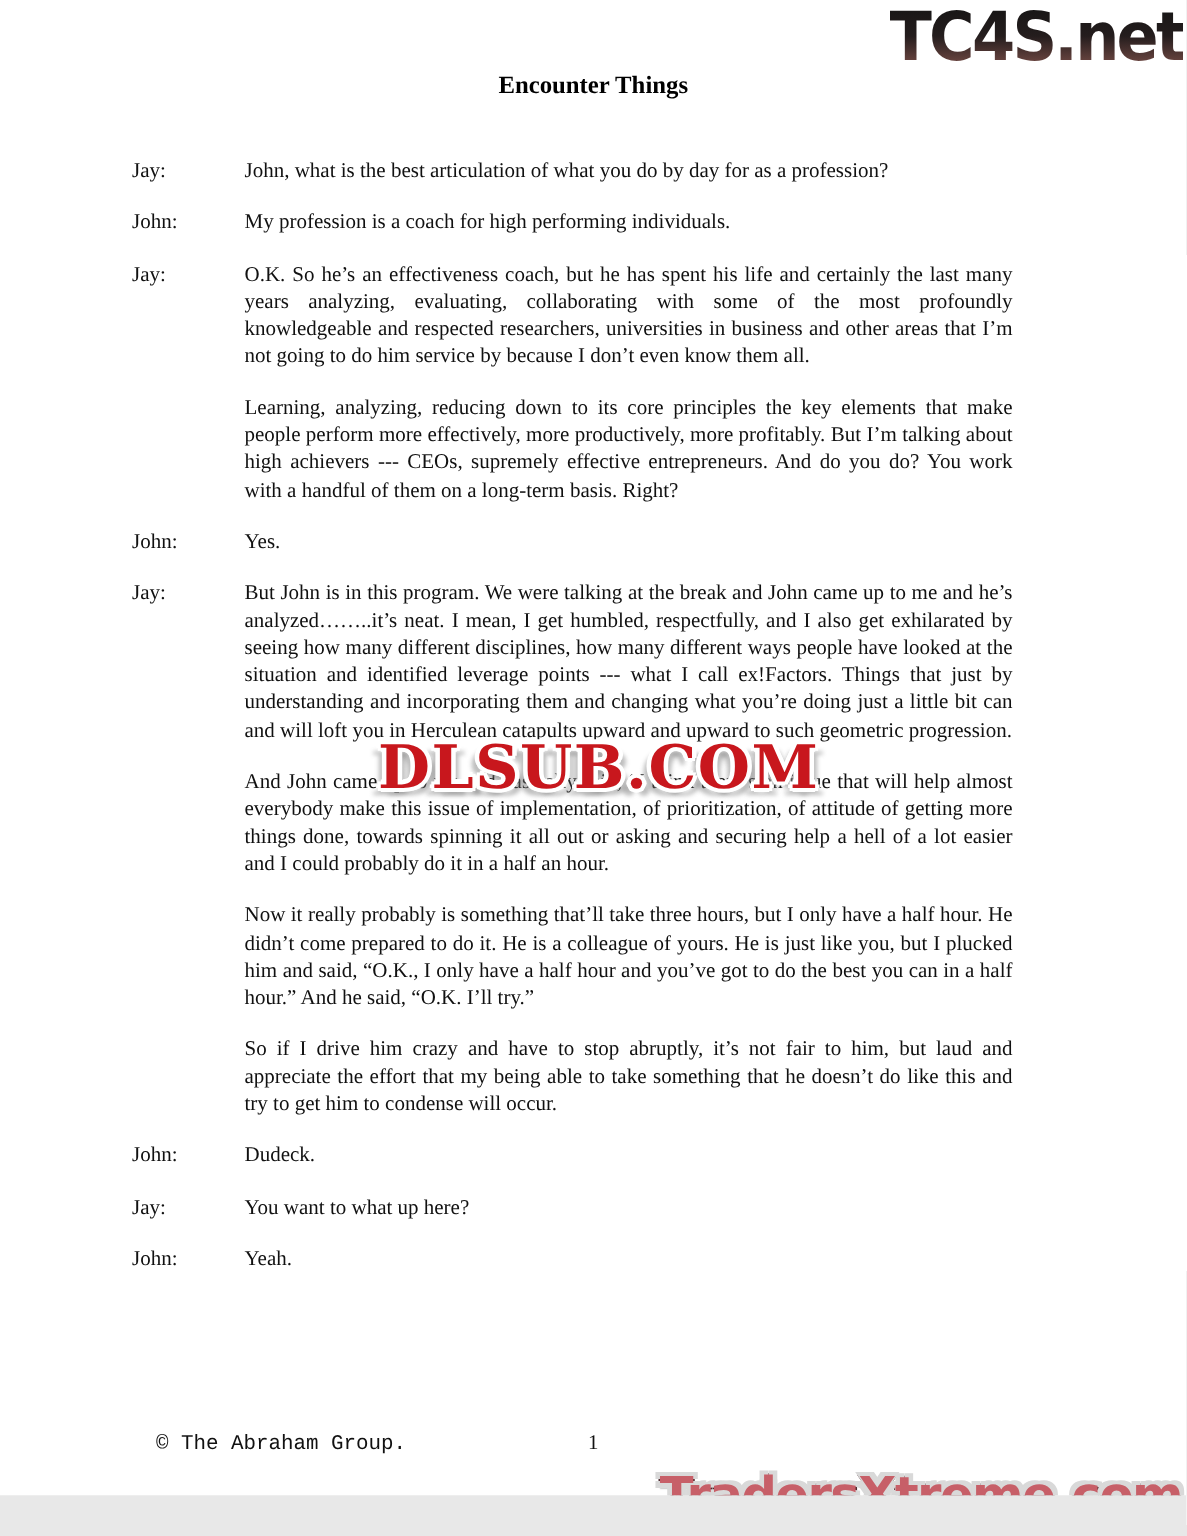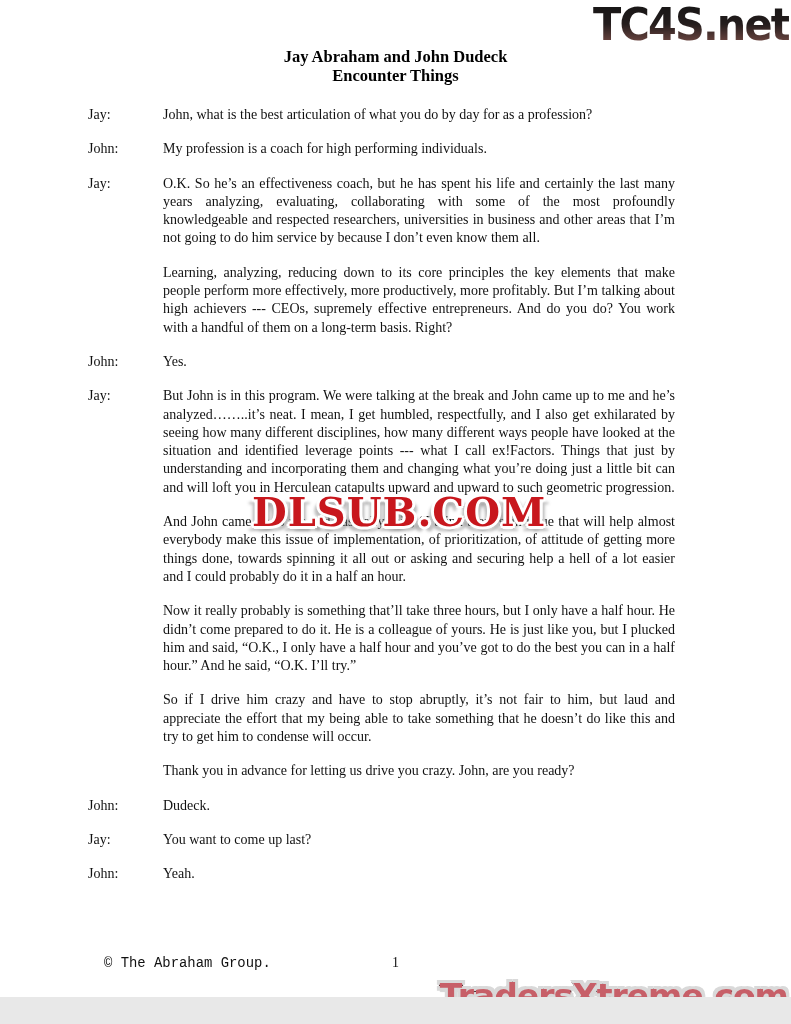--- a/index.html
+++ b/index.html
@@ -91,21 +91,20 @@
   }
 </style>
 </head>
 <body>
 
 <div class="page">
 
   <div class="logo-tc4s">TC4S.net</div>
 
   <div class="doc-title">
-    <div>Jay Abraham and John Dudeck</div>
     <div>Encounter Things</div>
   </div>
 
   <div class="dialogue" id="dialogue">
     <div class="entry">
       <span class="speaker">Jay:</span>
       <div class="paras">
           <p class="para">John, what is the best articulation of what you do by day for as a profession?</p>
         </div>
     </div>
@@ -132,35 +131,34 @@
         </div>
     </div>
 
     <div class="entry">
       <span class="speaker">Jay:</span>
       <div class="paras">
           <p class="para">But John is in this program.  We were talking at the break and John came up to me and he’s analyzed……..it’s neat.  I mean, I get humbled, respectfully, and I also get exhilarated by seeing how many different disciplines, how many different ways people have looked at the situation and identified leverage points --- what I call ex!Factors.  Things that just by understanding and incorporating them and changing what you’re doing just a little bit can and will loft you in Herculean catapults upward and upward to such geometric progression.</p>
           <p class="para">And John came up to me and basically said, “I think there’s an issue that will help almost everybody make this issue of implementation, of prioritization, of attitude of getting more things done, towards spinning it all out or asking and securing help a hell of a lot easier and I could probably do it in a half an hour.</p>
           <p class="para">Now it really probably is something that’ll take three hours, but I only have a half hour.  He didn’t come prepared to do it.  He is a colleague of yours.  He is just like you, but I plucked him and said, “O.K., I only have a half hour and you’ve got to do the best you can in a half hour.”  And he said, “O.K.  I’ll try.”</p>
           <p class="para">So if I drive him crazy and have to stop abruptly, it’s not fair to him, but laud and appreciate the effort that my being able to take something that he doesn’t do like this and try to get him to condense will occur.</p>
-          <p class="para">Thank you in advance for letting us drive you crazy.  John, are you ready?</p>
         </div>
     </div>
 
     <div class="entry">
       <span class="speaker">John:</span>
       <div class="paras">
           <p class="para">Dudeck.</p>
         </div>
     </div>
 
     <div class="entry">
       <span class="speaker">Jay:</span>
       <div class="paras">
-          <p class="para">You want to come up last?</p>
+          <p class="para">You want to what up here?</p>
         </div>
     </div>
 
     <div class="entry">
       <span class="speaker">John:</span>
       <div class="paras">
           <p class="para">Yeah.</p>
         </div>
     </div>
   </div>

